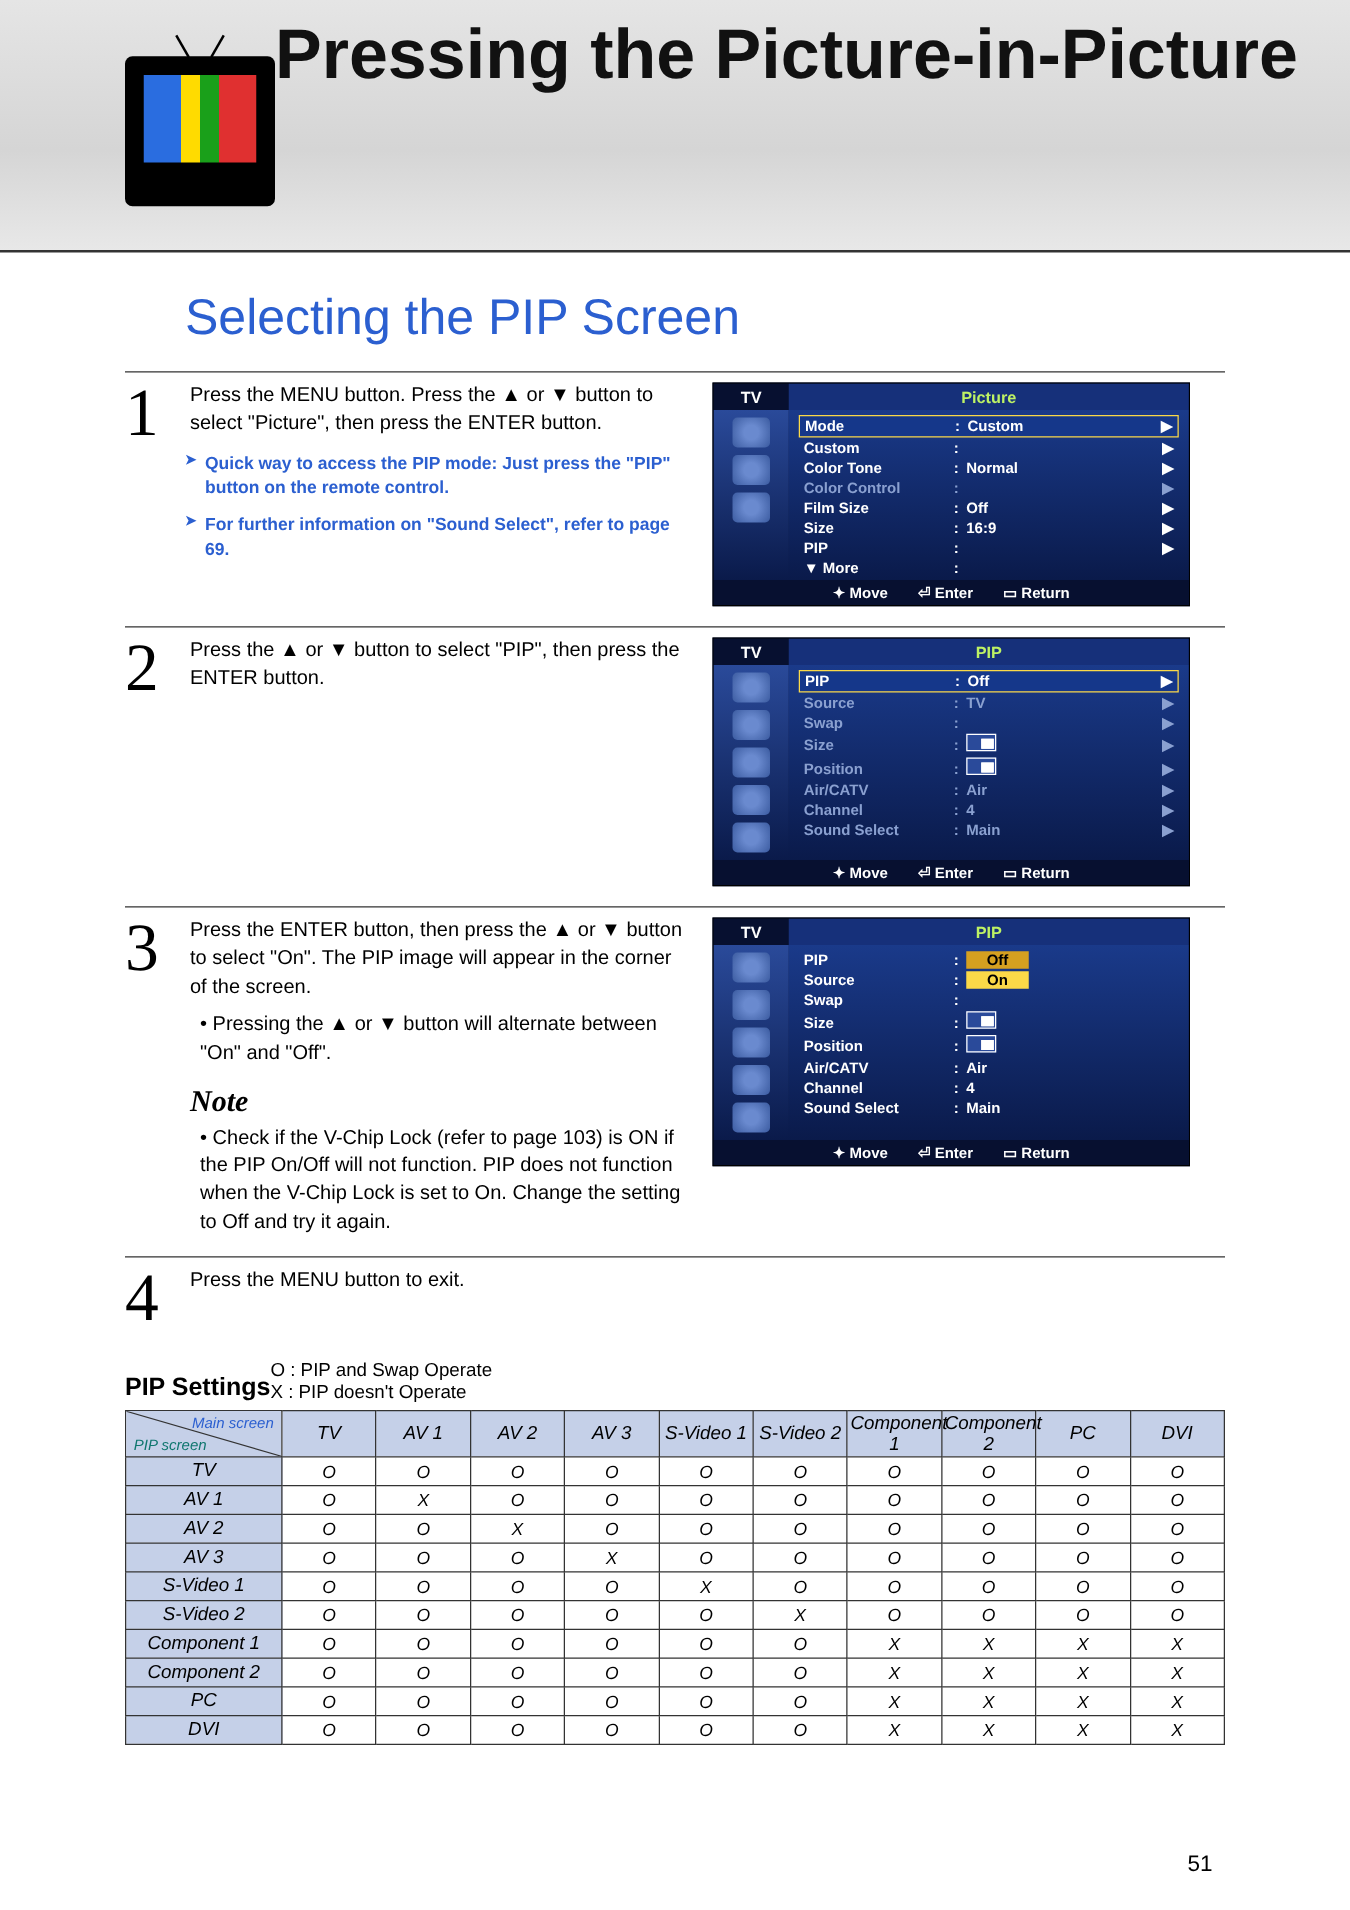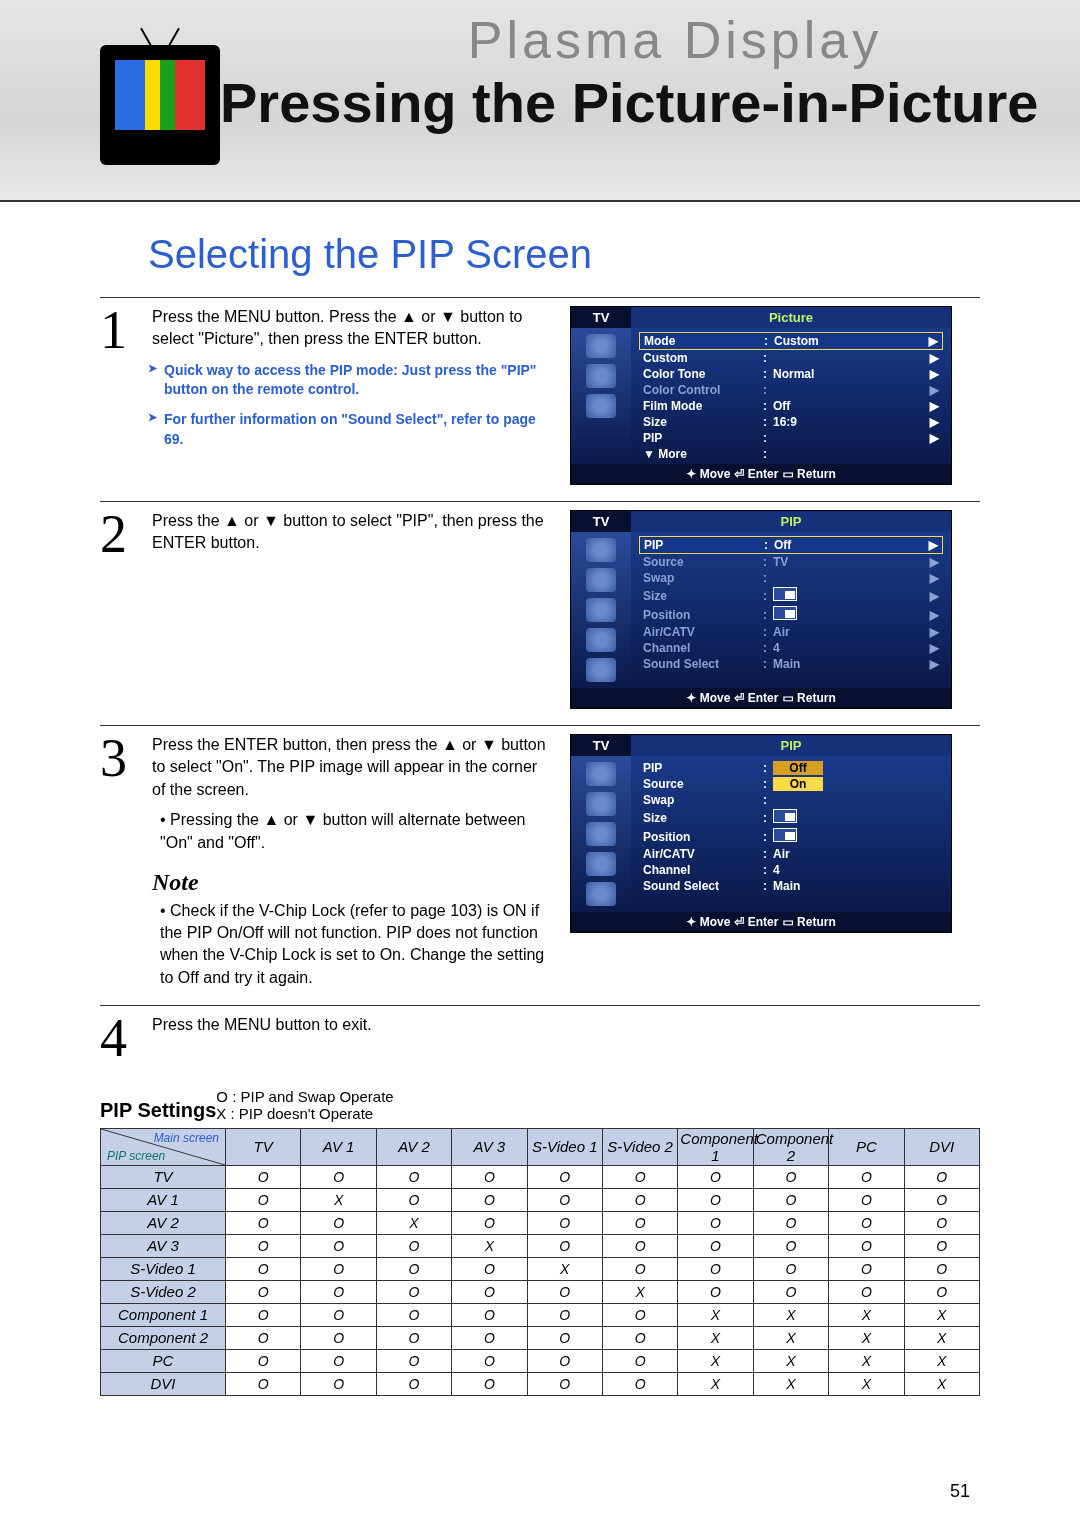--- a/index.html
+++ b/index.html
@@ -174,21 +174,21 @@
   .osd-row .c { width: 10px;}
   .osd-row .v { flex: 1;}
   .osd-row .arr { width: 14px; text-align: right;}
   .osd-row .valbox { display:inline-block; background:#d5a020; color:#000; padding: 0 10px; min-width:30px; text-align:center;}
   .osd-row .iconbox { display:inline-block; width:22px;height:12px;border:1px solid #fff; background:#2a4a9a; position:relative;}
   .osd-row .iconbox:after { content:''; position:absolute; width:8px;height:6px;background:#fff;border:1px solid #fff;right:1px;bottom:1px;}
   .osd-footer {
     background: #071030;
     display: flex;
     justify-content: center;
-    gap: 4px;
+    gap: 24px;
     padding: 3px 0;
     font-size: 12px;
     color: #fff;
   }
   .settings-title {
     font-size: 20px;
     font-weight: bold;
     margin-top: 20px;
     font-family: "Arial Narrow", Arial, sans-serif;
   }
@@ -234,21 +234,20 @@
   .pagenum { position: absolute; bottom: 26px; right: 110px; font-size: 18px;}
 </style>
 </head>
 <body>
 
 <div class="header">
   <div class="tv-icon">
     <div class="antenna"></div>
     <div class="screen"></div>
   </div>
-  <div class="plasma">Plasma Display</div>
   <div class="title">Pressing the Picture-in-Picture</div>
 </div>
 
 <div class="content">
   <div class="subhead">Selecting the PIP Screen</div>
 
   <div id="steps">
       <div class="step-row">
     <div class="step-left">
       <div class="step-num">1</div>
@@ -285,21 +284,21 @@
       <span class="v">Normal</span>
                   <span class="arr">▶</span>
                 </div>
                 <div class="osd-row dim">
       <span class="k">Color Control</span>
                   <span class="c">:</span>
       <span class="v"></span>
                   <span class="arr">▶</span>
                 </div>
                 <div class="osd-row">
-      <span class="k">Film Mode</span>
+      <span class="k">Film Size</span>
                   <span class="c">:</span>
       <span class="v">Off</span>
                   <span class="arr">▶</span>
                 </div>
                 <div class="osd-row">
       <span class="k">Size</span>
                   <span class="c">:</span>
       <span class="v">16:9</span>
                   <span class="arr">▶</span>
                 </div>

